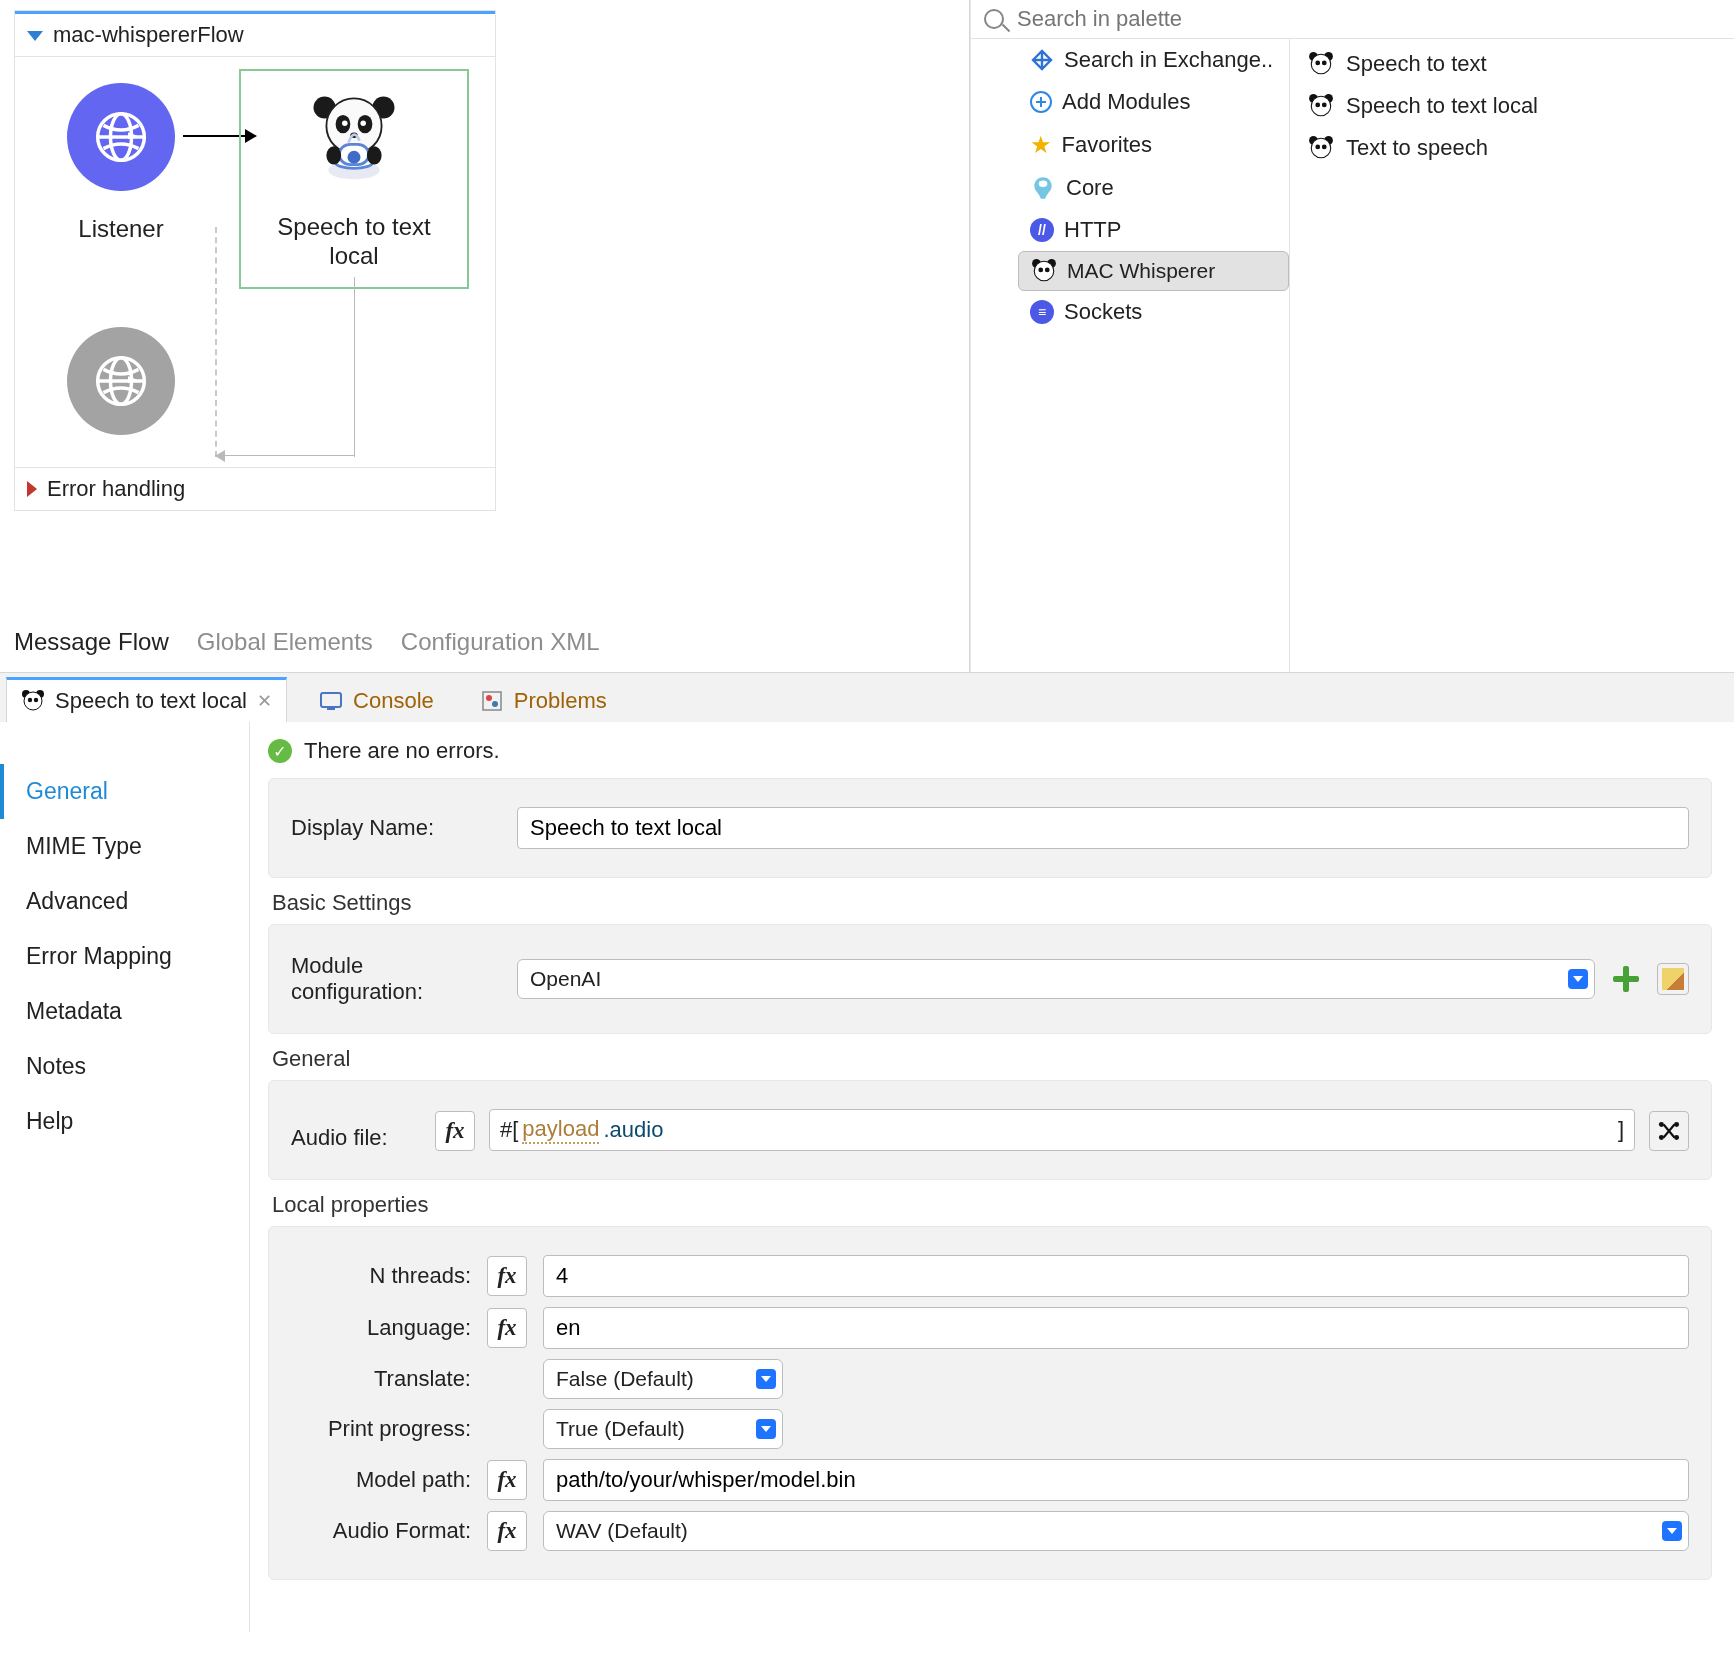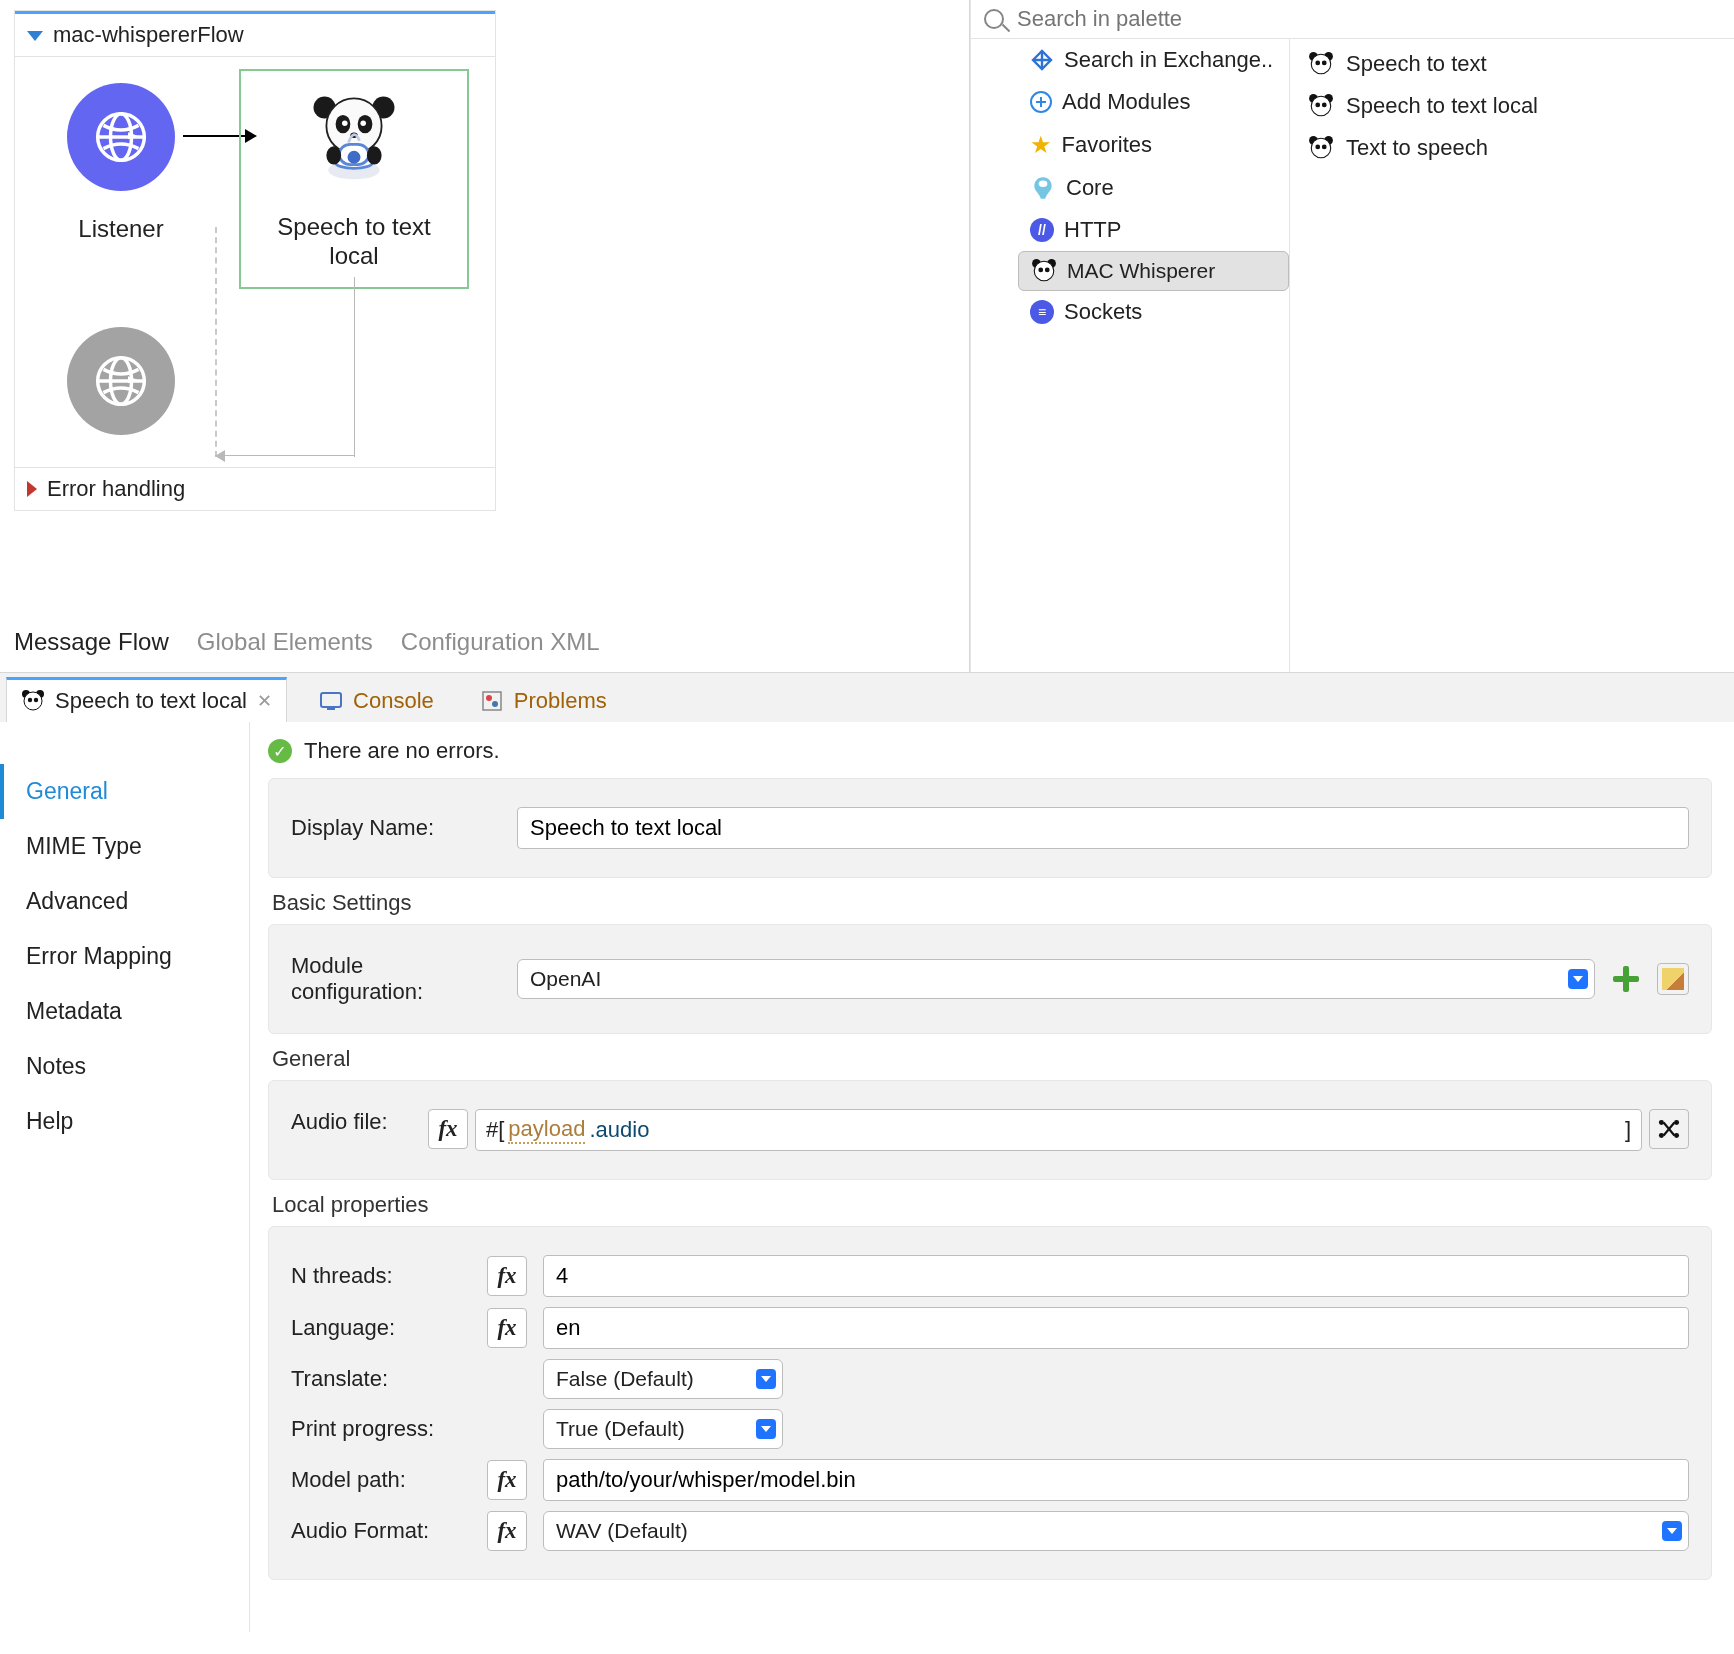--- a/index.html
+++ b/index.html
@@ -72,35 +72,35 @@
   .side-nav .item{ padding:14px 26px; font-size:23px; color:#222;}
   .side-nav .item.active{ color:#1f8ad6; border-left:4px solid #1f8ad6; padding-left:22px; font-weight:500;}
   .form-area { flex:1; padding:16px 22px 0 18px;}
   .status-row{display:flex;align-items:center;gap:12px;font-size:22px;margin-bottom:14px;}
   .ok-badge{width:24px;height:24px;border-radius:50%;background:#66bb44;color:#fff;display:flex;align-items:center;justify-content:center;font-size:16px;}
 
   .section{background:#f2f2f2;border:1px solid #e7e7e7;border-radius:6px;padding:18px 22px;margin-bottom:12px;}
   .section-title{font-size:22px;color:#333;margin:10px 4px 8px 4px;}
   .row{display:flex;align-items:center;gap:16px;margin:10px 0;}
   .row label{width:210px;font-size:22px;color:#222;}
-  .row.narrow label{width:180px;}
+  .row.narrow label{width:180px;text-align:right;}
   .tin{flex:1;height:42px;border:1px solid #bdbdbd;border-radius:4px;background:#fff;padding:0 12px;font-size:22px;}
   .sel{height:40px;border:1px solid #bdbdbd;border-radius:6px;background:#fff;padding:0 32px 0 12px;font-size:21px;position:relative;display:flex;align-items:center;}
   .sel .cap{position:absolute;right:6px;top:50%;transform:translateY(-50%);width:20px;height:20px;border-radius:4px;background:#1e74ff;display:flex;align-items:center;justify-content:center;}
   .sel .cap::after{content:"";border-left:5px solid transparent;border-right:5px solid transparent;border-top:6px solid #fff;}
   .fx-btn{width:40px;height:40px;border:1px solid #bdbdbd;border-radius:4px;background:#fff;display:flex;align-items:center;justify-content:center;font-style:italic;font-weight:bold;font-family:"Times New Roman",serif;font-size:23px;}
   .fx-spacer{width:40px;height:40px;}
   .tool-icon{width:32px;height:32px;display:flex;align-items:center;justify-content:center;border:1px solid #bbb;border-radius:4px;}
   .mini-plus{position:relative;width:30px;height:30px;}
   .mini-plus::before,.mini-plus::after{content:"";position:absolute;background:#46a136;}
   .mini-plus::before{left:12px;top:2px;width:6px;height:26px;border-radius:2px;}
   .mini-plus::after{top:12px;left:2px;height:6px;width:26px;border-radius:2px;}
   .pencil-ico{width:22px;height:22px;background:linear-gradient(135deg,#f0d26a 0 60%,#c77d3a 60% 100%);transform:rotate(0deg);}
 
-  .expr-row{display:flex;align-items:flex-start;gap:7px;}
+  .expr-row{display:flex;align-items:flex-end;gap:14px;}
   .expr-input{flex:1;height:42px;border:1px solid #bdbdbd;border-radius:4px;background:#fff;display:flex;align-items:center;padding:0 10px;font-family:Menlo,Consolas,monospace;font-size:22px;gap:4px;}
   .expr-input .pre{color:#222;}
   .expr-input .tok{color:#ad7d3b;border-bottom:2px dotted #c59b58;}
   .expr-input .suf{color:#0c4a6e;}
   .expr-input .end{margin-left:auto;color:#222;}
   .route-btn{width:40px;height:40px;border:1px solid #bdbdbd;border-radius:4px;display:flex;align-items:center;justify-content:center;}
 
   .loupe{width:20px;height:20px;border:2px solid #868686;border-radius:50%;position:relative;}
   .loupe::after{content:"";position:absolute;width:10px;height:2px;background:#868686;transform:rotate(45deg);left:15px;top:16px;}
 </style>

